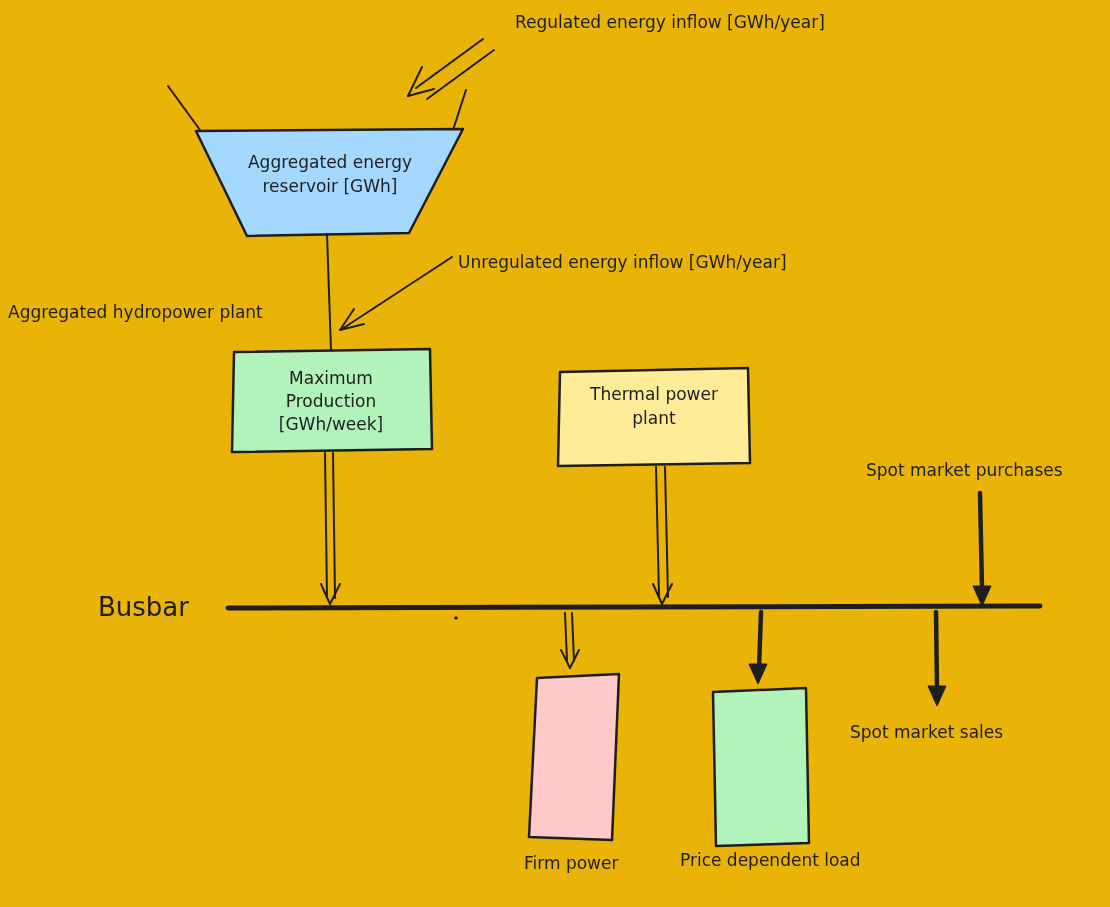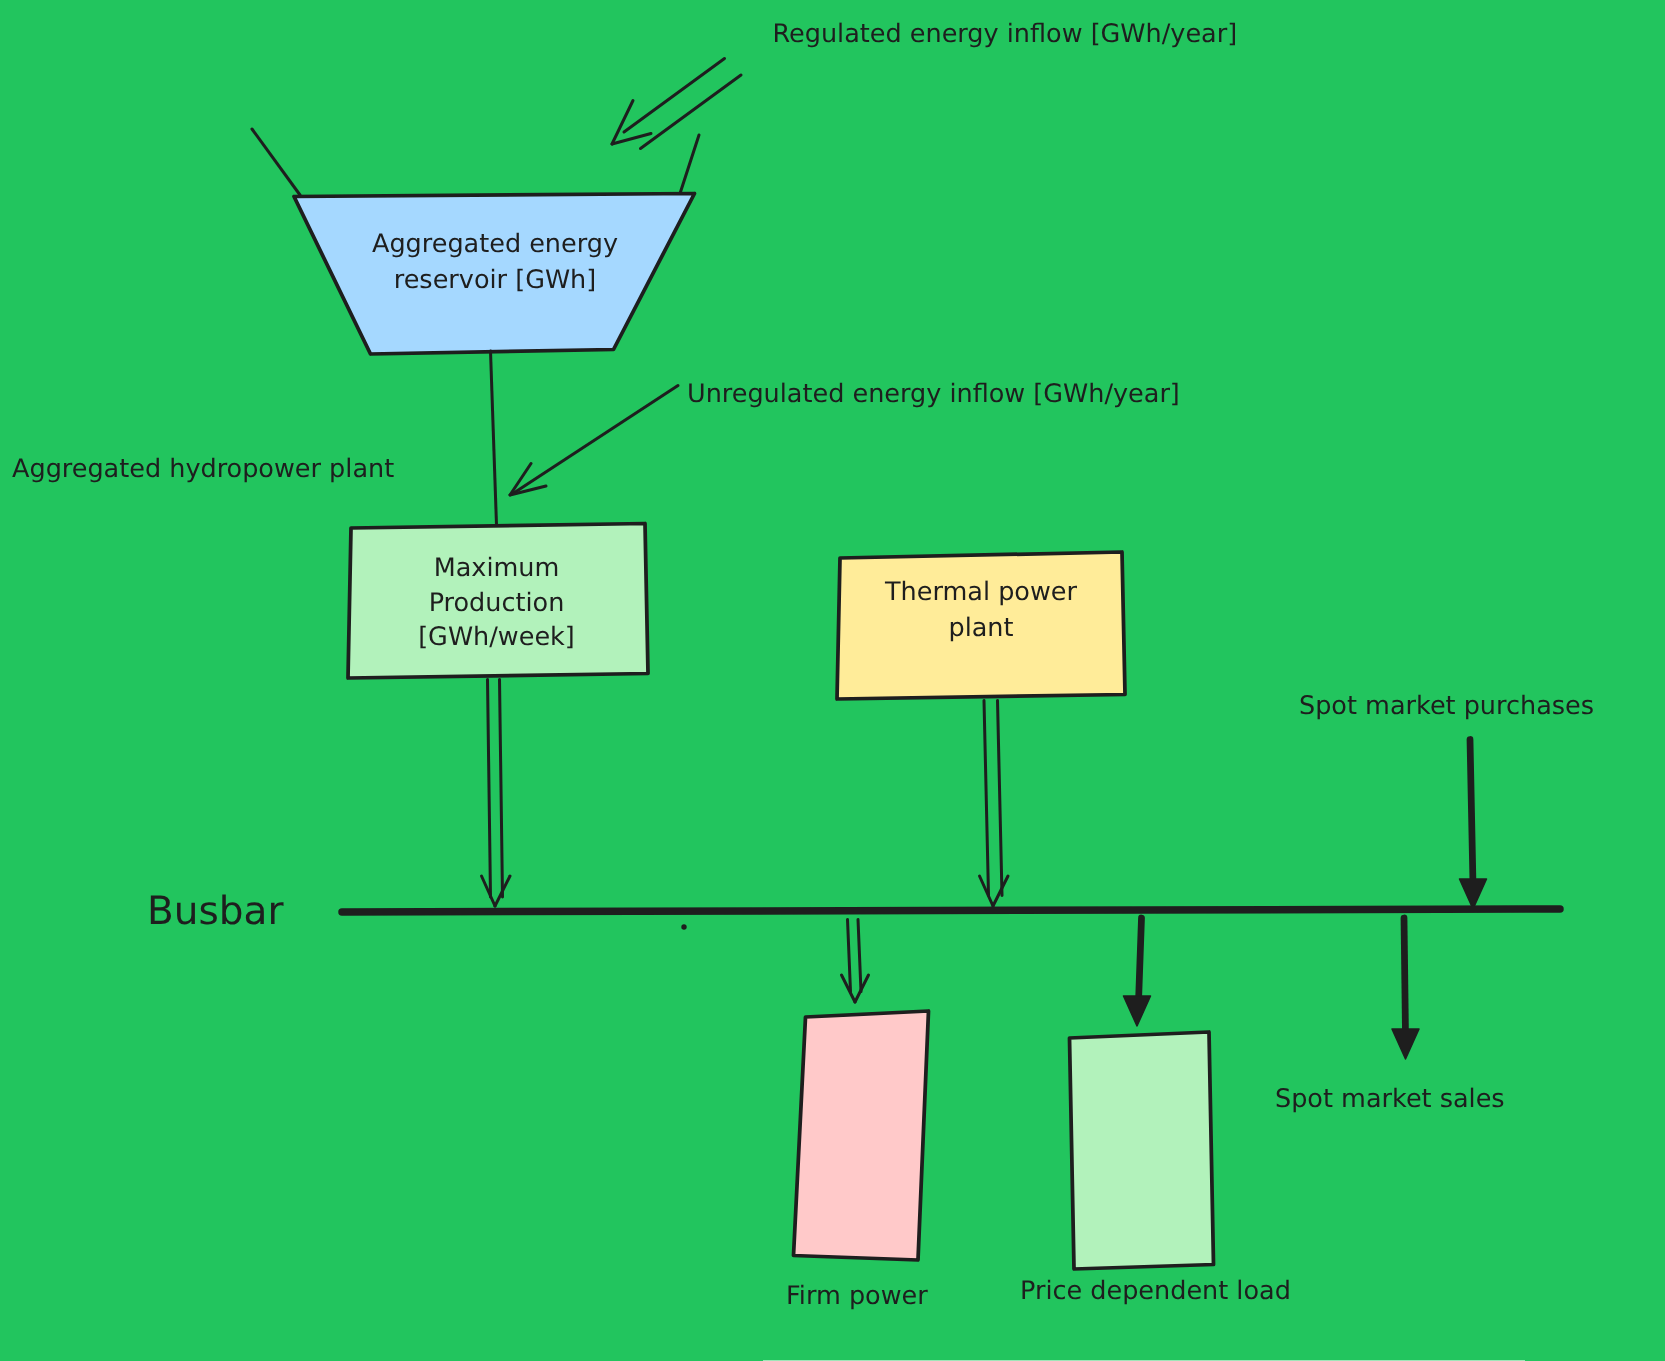--- a/index.html
+++ b/index.html
@@ -4,21 +4,21 @@
 <style>
   html, body {
     margin: 0;
     padding: 0;
     background: #ffffff;
   }
   .canvas {
     position: relative;
     width: 1110px;
     height: 907px;
-    background: #22c55e;
+    background: #eab308;
     font-family: "DejaVu Sans", sans-serif;
   }
   svg text {
     font-family: "DejaVu Sans", sans-serif;
     fill: #1e1e1e;
   }
   .lbl      { font-size: 17px; }
   .lbl-big  { font-size: 26px; }
   .node-txt { font-size: 17px; text-anchor: middle; }
   .shape    { stroke: #1e1e1e; stroke-width: 2.5; stroke-linejoin: round; stroke-linecap: round; }

